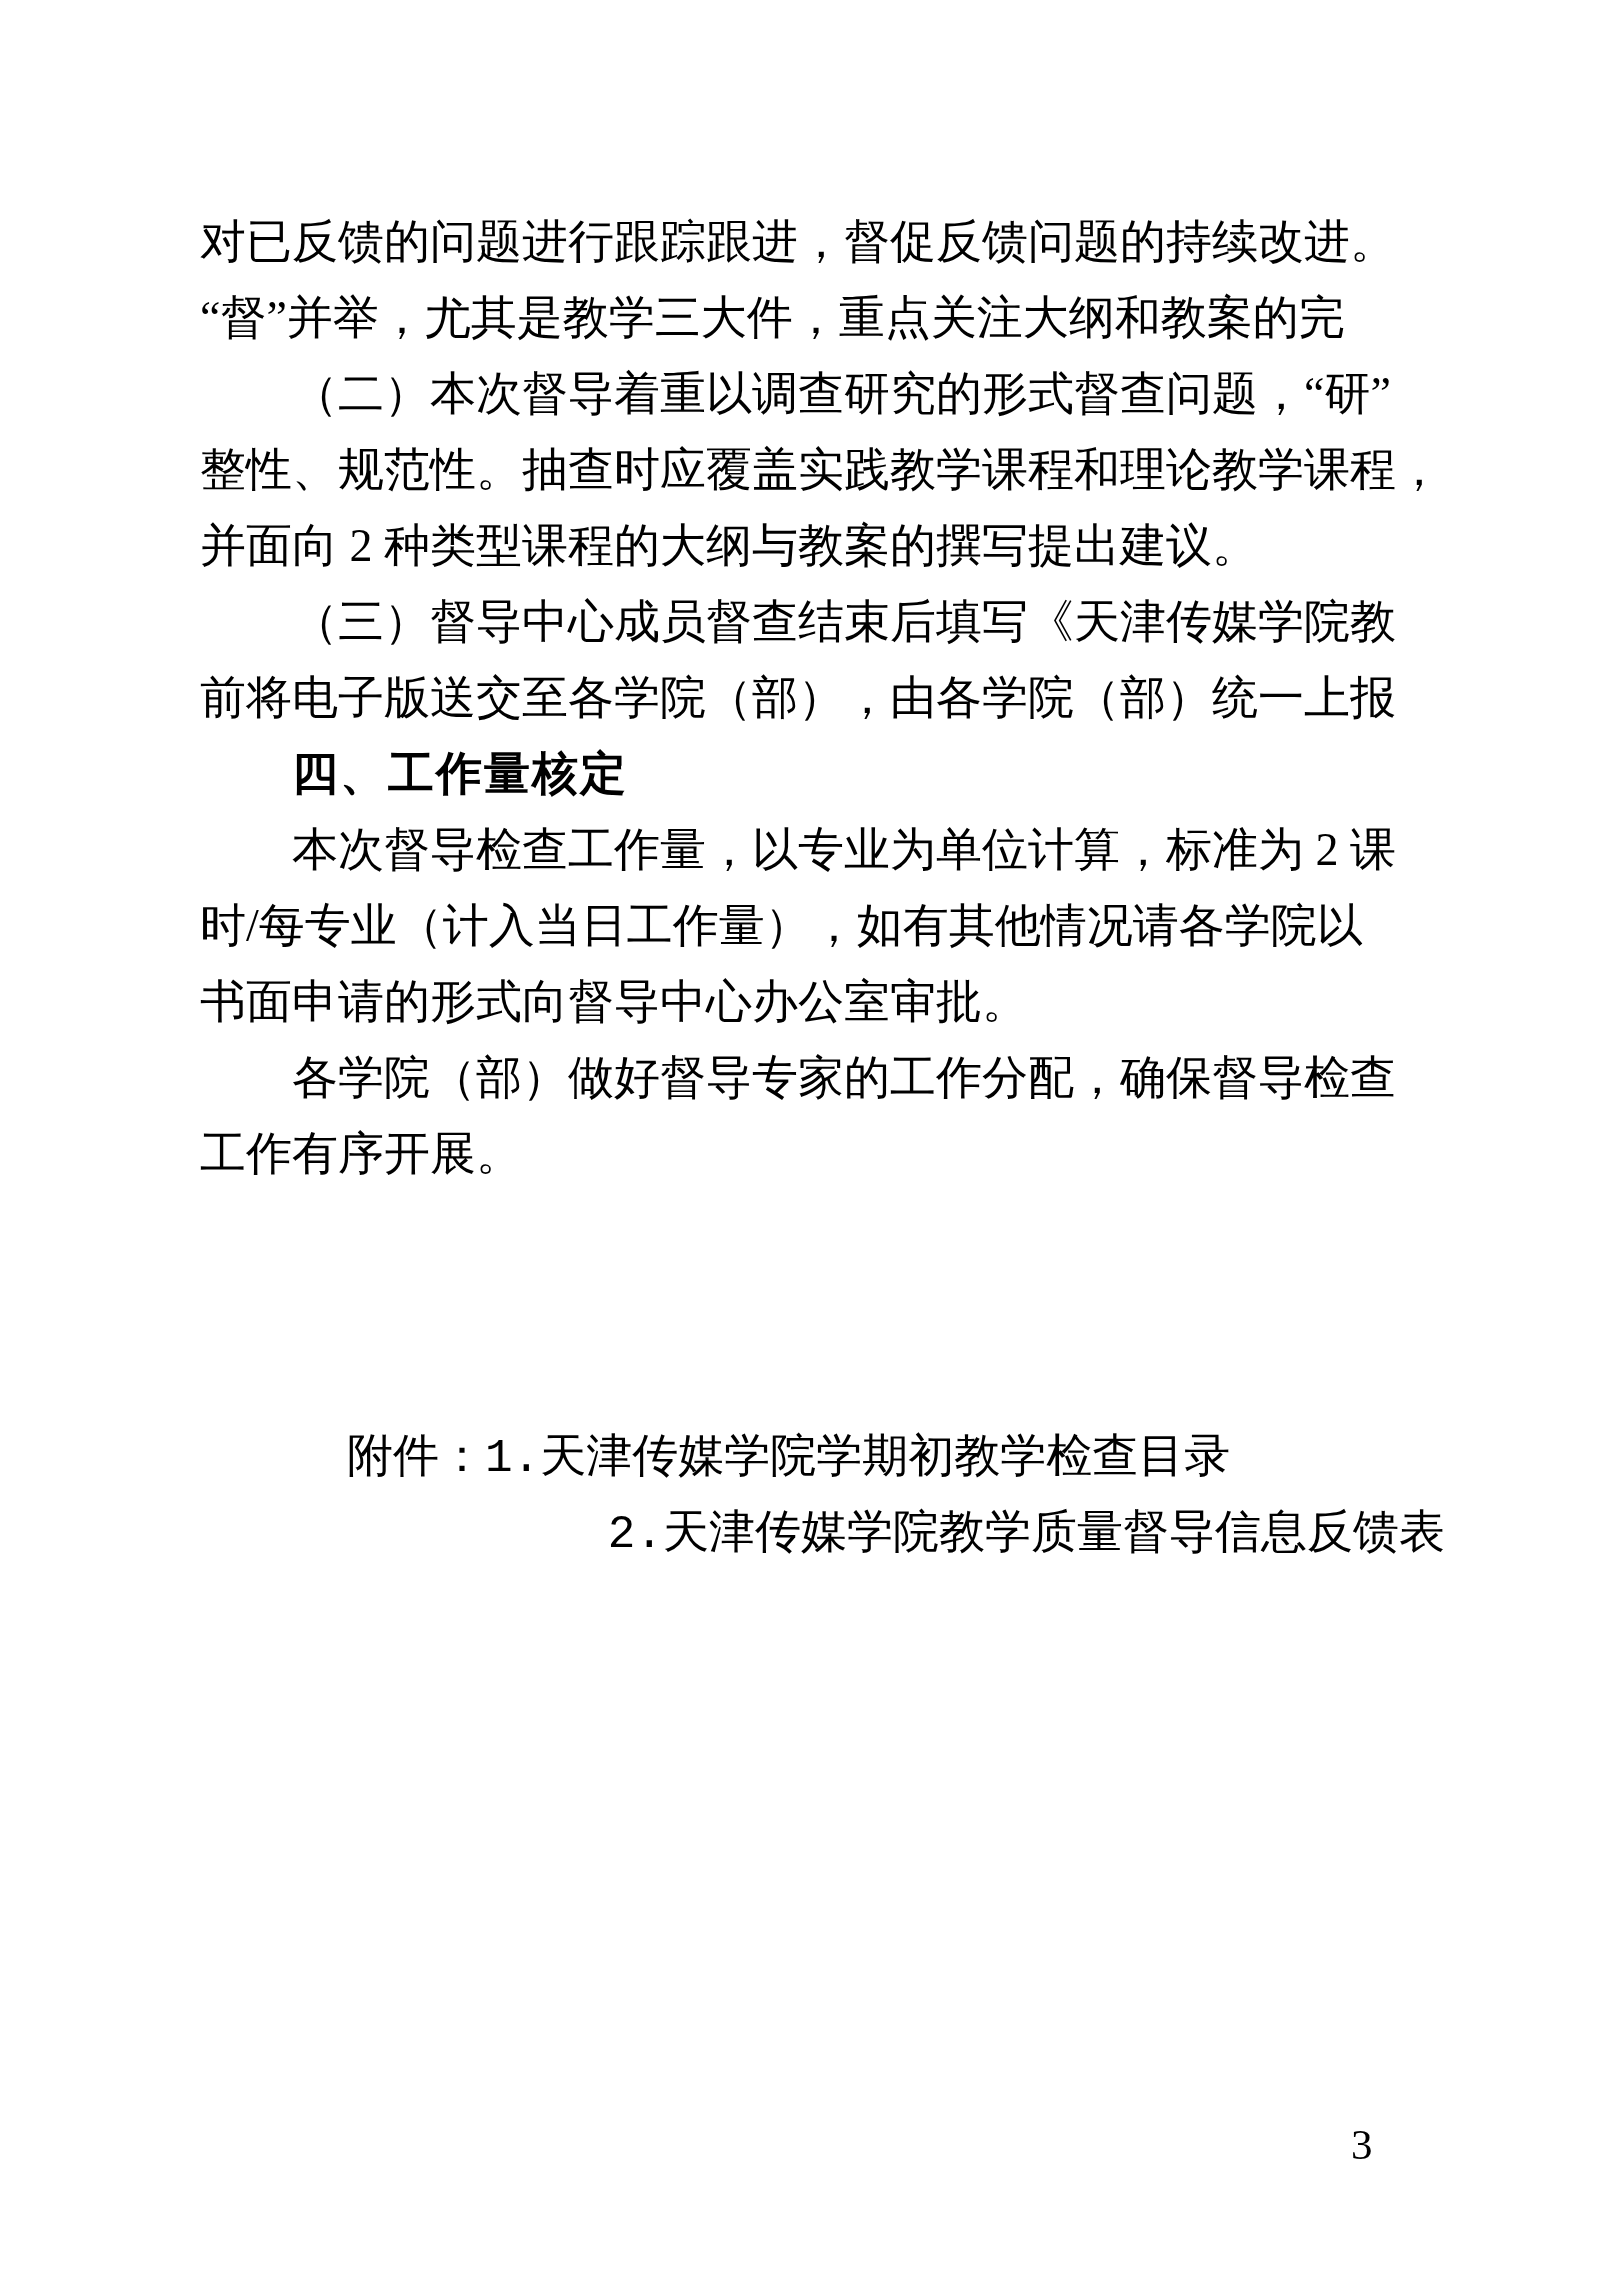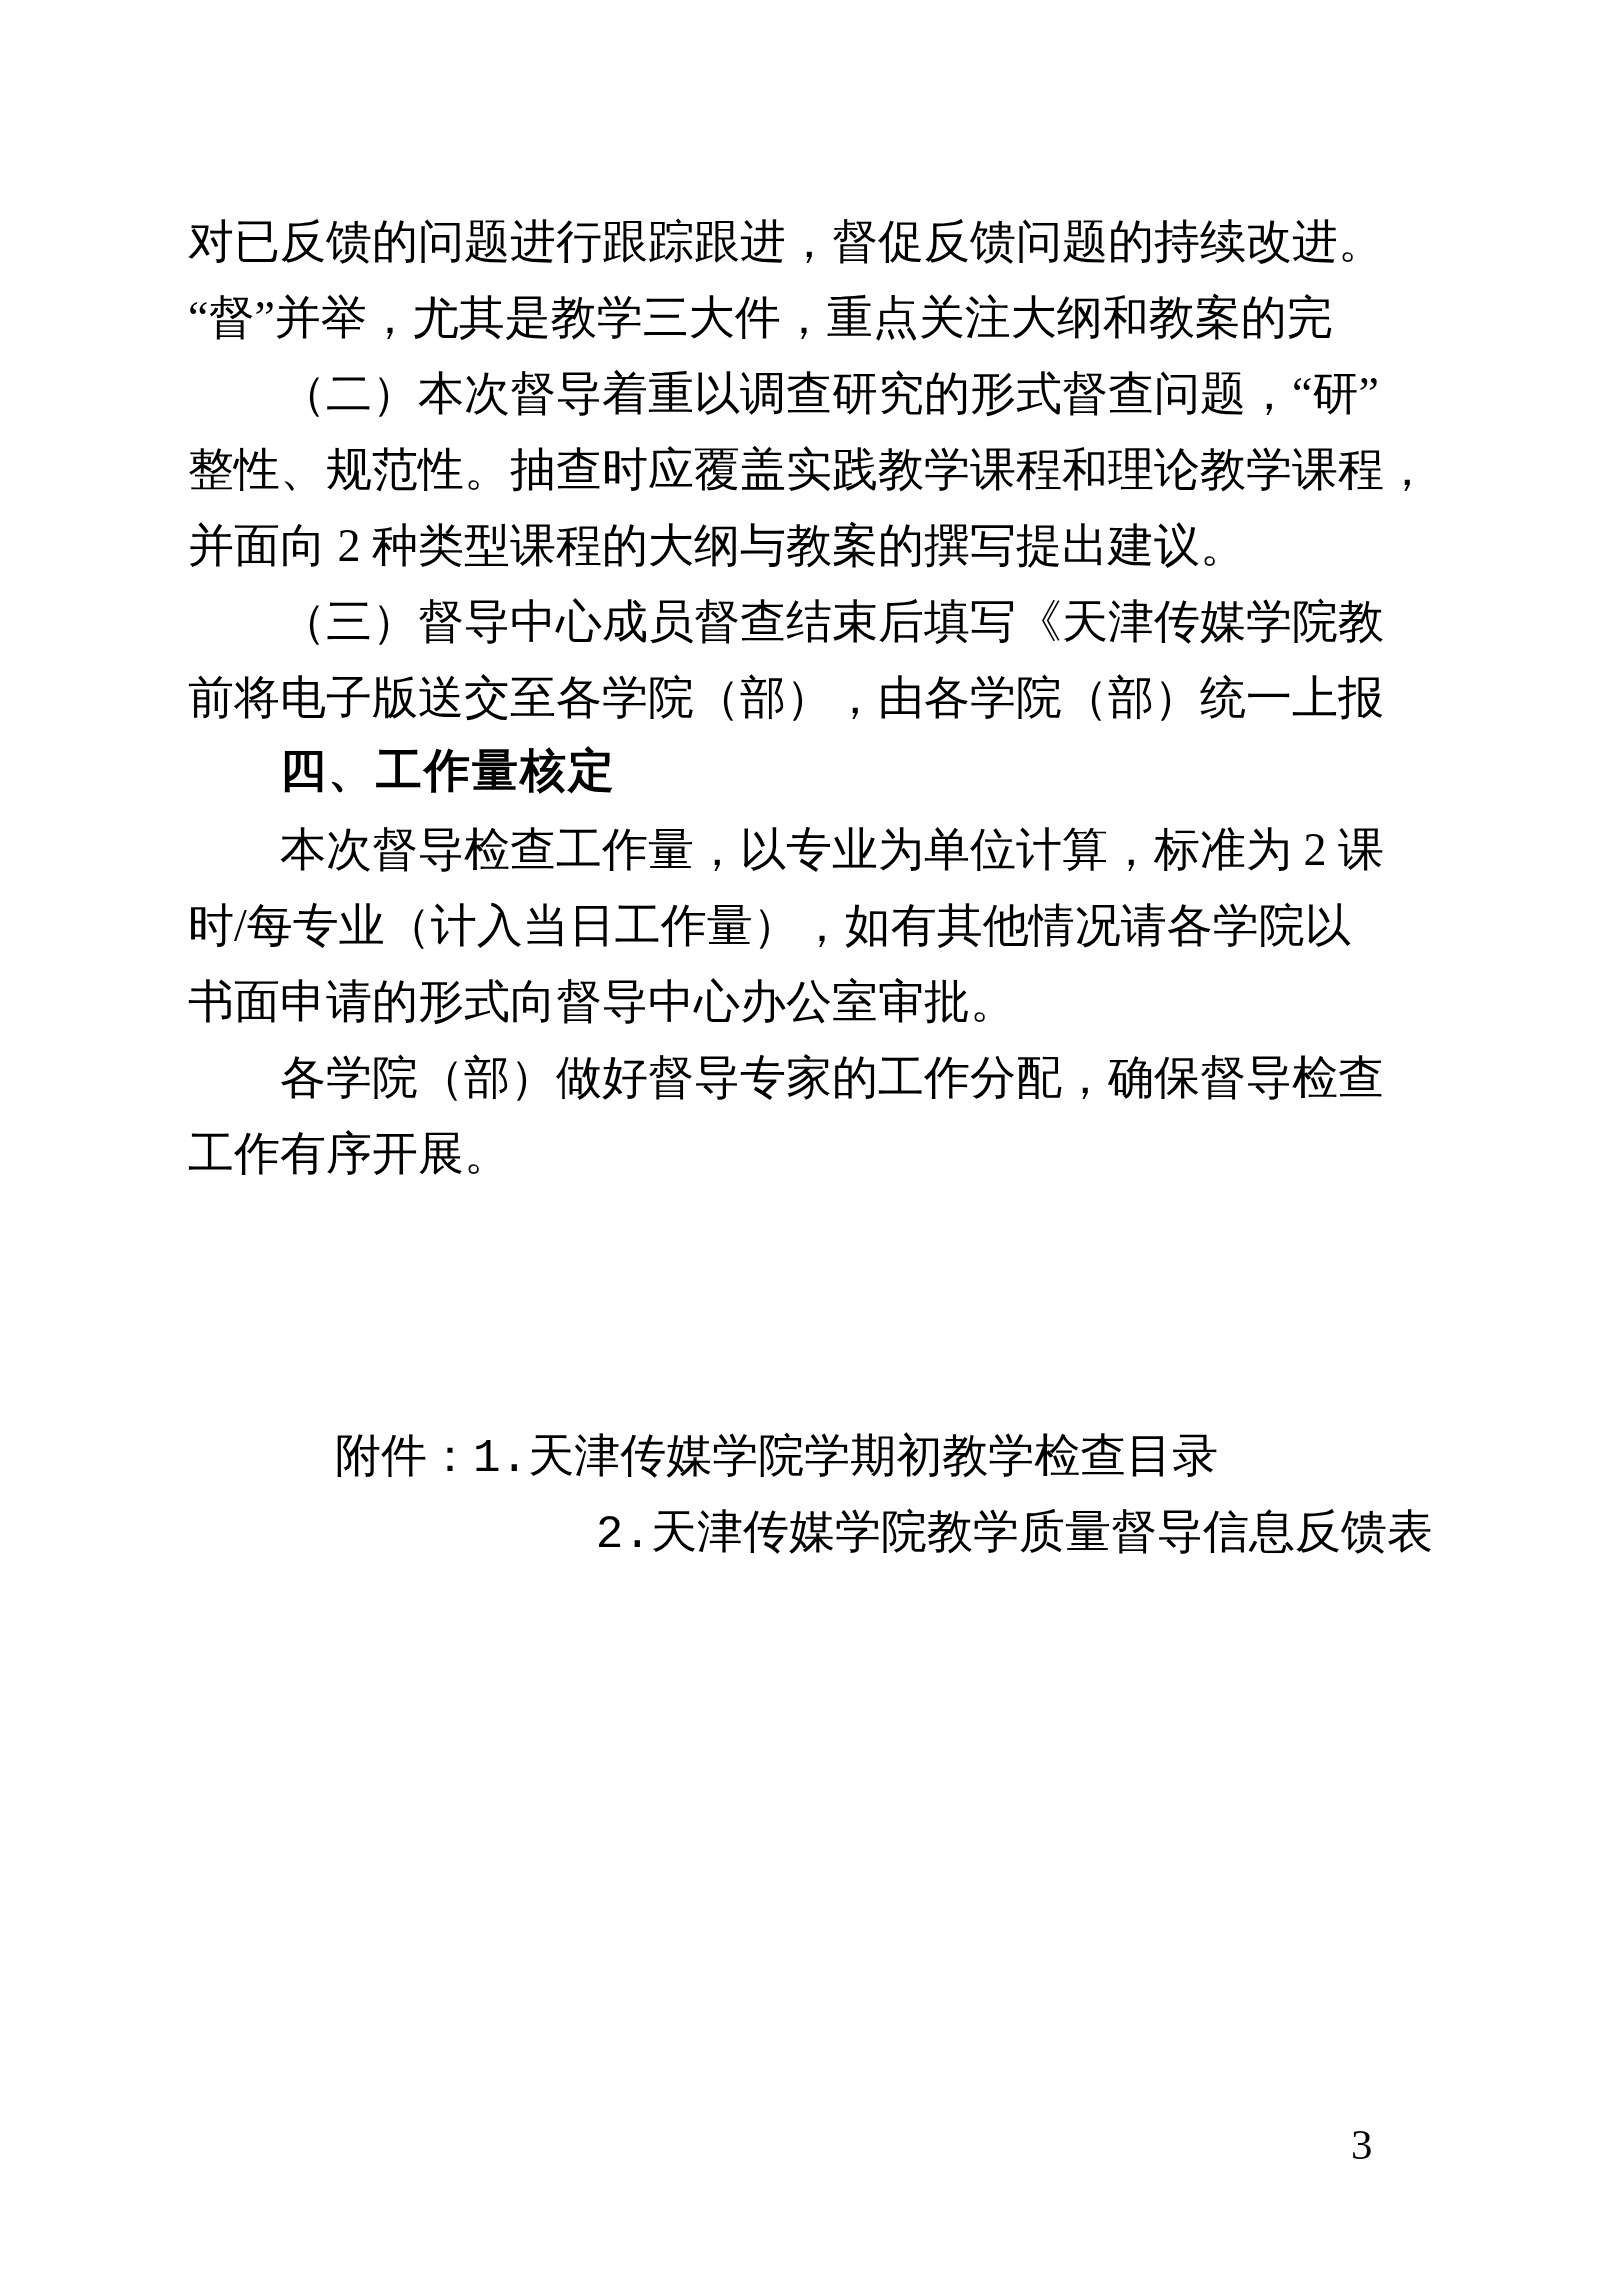--- a/index.html
+++ b/index.html
@@ -12,30 +12,30 @@
     color: #000000;
     overflow: hidden;
   }
   .page {
     position: absolute;
     inset: 0;
     background: #ffffff;
   }
   .content {
     position: absolute;
-    left: 188px;
+    left: 200px;
     top: 204px;
     width: 1245px;
     font-size: 46px;
     line-height: 76px;
   }
   .line { white-space: nowrap; }
   .indent { padding-left: 92px; }
   .heading {
-    font-family: Liberation Mono, monospace;
+    font-family: Liberation Serif, serif;
     font-weight: 700;
     letter-spacing: 2px;
   }
   .attachments { margin-top: 229px; font-family: Liberation Mono, monospace; }
   .attach-first { padding-left: 147px; }
   .attach-cont  { padding-left: 251px; text-align: right; }
   .page-number {
     position: absolute;
     left: 1351px;
     top: 2119px;

